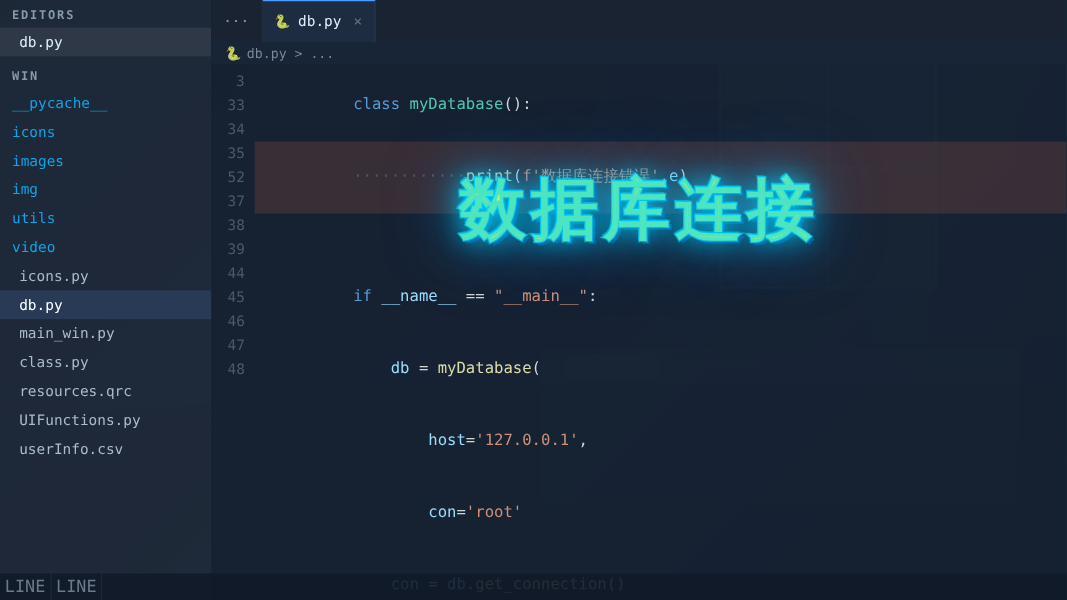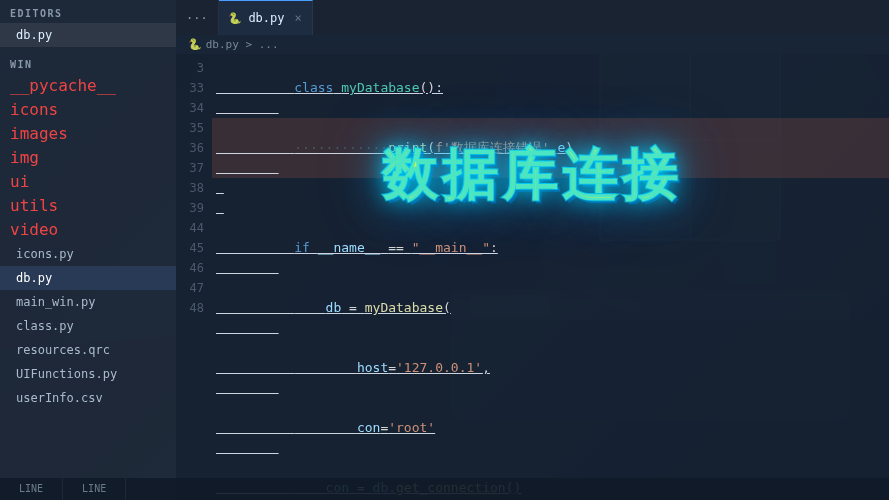--- a/index.html
+++ b/index.html
@@ -74,22 +74,22 @@
     .sidebar-item.highlighted {
       background: rgba(100,160,255,0.15);
       color: #ffffff;
     }
 
     .sidebar-section-title.win {
       margin-top: 4px;
     }
 
     .sidebar-folder {
-      color: #ef4444;
-      font-size: 16px;
+      color: #0ea5e9;
+      font-size: 12px;
       padding: 2px 10px 2px 10px;
       line-height: 20px;
     }
 
     
     .main-area {
       flex: 1;
       display: flex;
       flex-direction: column;
       background: rgba(20, 30, 45, 0.82);
@@ -174,21 +174,20 @@
       padding: 4px 0;
       overflow: hidden;
     }
 
     .code-line {
       font-size: 13px;
       line-height: 20px;
       color: #cdd6e0;
       white-space: pre;
       padding-left: 4px;
-      text-decoration: underline;
     }
 
     .code-line.highlighted-line {
       background: rgba(255, 120, 80, 0.15);
     }
 
     
     .kw { color: #569cd6; }
     .fn { color: #dcdcaa; }
     .str { color: #ce9178; }
@@ -232,23 +231,23 @@
       left: 0;
       right: 0;
       height: 22px;
       background: rgba(15, 25, 40, 0.9);
       display: flex;
       align-items: center;
       z-index: 15;
     }
 
     .status-item {
-      font-size: 10px;
+      font-size: 14px;
       color: #6a7a8a;
-      padding: 0 19px;
+      padding: 0 4px;
       border-right: 1px solid rgba(80,100,120,0.2);
       line-height: 22px;
     }
   </style>
 </head>
 <body>
 
 <div class="bg-overlay"></div>
 
 <svg class="bg-room" viewBox="0 0 889 500" xmlns="http://www.w3.org/2000/svg">
@@ -288,23 +287,20 @@
       <span>__pycache__</span>
     </div>
     <div class="sidebar-folder">
       <span>icons</span>
     </div>
     <div class="sidebar-folder">
       <span>images</span>
     </div>
     <div class="sidebar-folder">
       <span>img</span>
-    </div>
-    <div class="sidebar-folder">
-      <span>ui</span>
     </div>
     <div class="sidebar-folder">
       <span>utils</span>
     </div>
     <div class="sidebar-folder">
       <span>video</span>
     </div>
 
     <div class="sidebar-item">icons.py</div>
     <div class="sidebar-item highlighted">db.py</div>
@@ -332,21 +328,21 @@
       <span style="color:#4ec9b0;">🐍</span>
       <span>db.py &gt; ...</span>
     </div>
 
     <div class="code-area">
       <div class="line-numbers">
         <div class="line-num">3</div>
         <div class="line-num">33</div>
         <div class="line-num">34</div>
         <div class="line-num">35</div>
-        <div class="line-num">36</div>
+        <div class="line-num">52</div>
         <div class="line-num">37</div>
         <div class="line-num">38</div>
         <div class="line-num">39</div>
         <div class="line-num">44</div>
         <div class="line-num">45</div>
         <div class="line-num">46</div>
         <div class="line-num">47</div>
         <div class="line-num">48</div>
       </div>
       <div class="code-lines">

